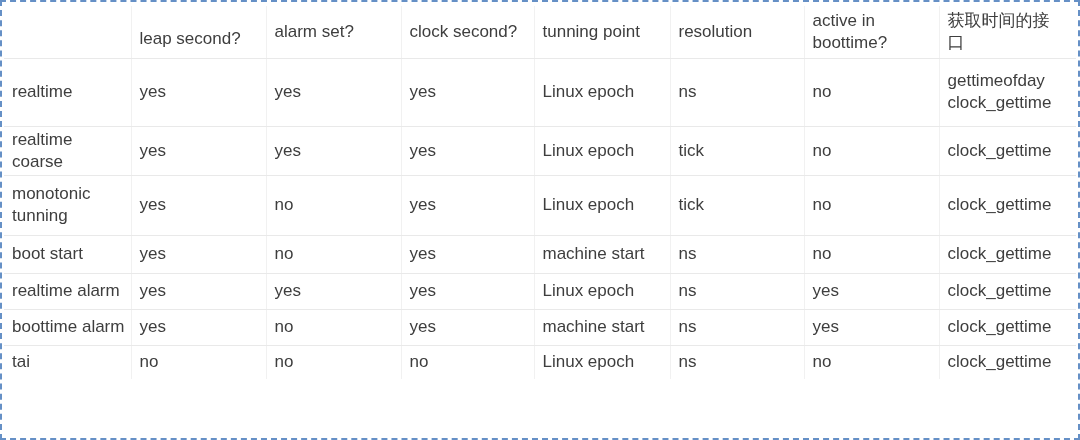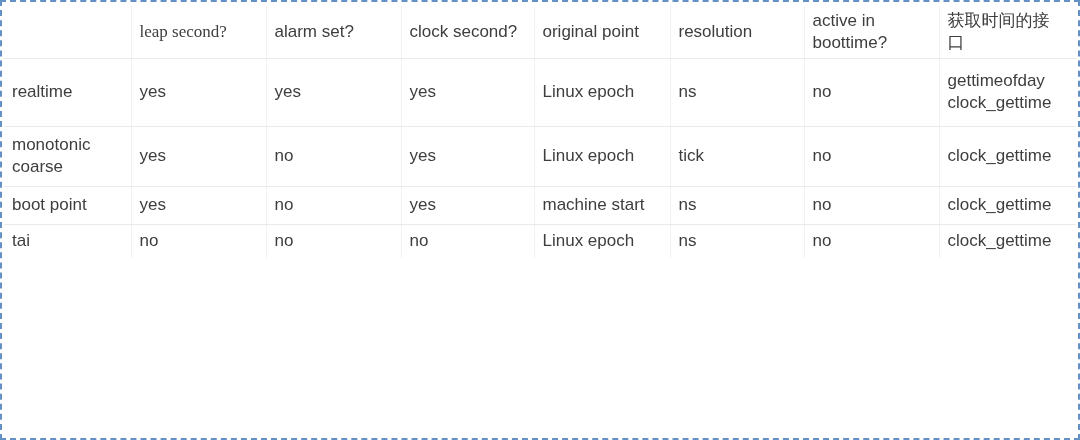--- a/index.html
+++ b/index.html
@@ -39,21 +39,21 @@
     padding: 2px 6px 2px 8px;
     border-left: 1px solid #f1f1f1;
     border-bottom: 1px solid #e9e9e9;
     white-space: pre-line;
     line-height: 1.3;
   }
   th:first-child, td:first-child { border-left: none; }
   tr.last-row th, tr.last-row td { border-bottom: none; }
   tr.header-row { height: 52px; }
   tr.header-row th { vertical-align: middle; }
-  .shift-down { position: relative; top: 0; display: inline-block; font-family: Liberation Serif, serif; }
+  .shift-down { position: relative; top: 7px; display: inline-block; }
   .cjk-wrap { display: inline-block; max-width: 112px; }
   tr.row-realtime        { height: 68px; margin-top: 48px; }
   tr.row-monotonic       { height: 34px; }
   tr.row-monotonic-raw   { height: 36px; }
   tr.row-realtime-coarse { height: 36px; }
   tr.row-monotonic-coarse{ height: 60px; }
   tr.row-boot-time       { height: 38px; }
   tr.row-realtime-alarm  { height: 36px; }
   tr.row-boottime-alarm  { height: 36px; }
   tr.row-tai             { height: 34px; }
@@ -72,64 +72,94 @@
         <col class="c5">
         <col class="c6">
         <col class="c7">
     </colgroup>
     <tbody>
       <tr class="header-row">
         <th></th>
         <th><span class="shift-down">leap second?</span></th>
         <th>alarm set?</th>
         <th>clock second?</th>
-        <th>original point</th>
+        <th>tunning point</th>
         <th>resolution</th>
         <th>active in boottime?</th>
         <th><span class="cjk-wrap">获取时间的接口</span></th>
       </tr>
 
       <tr class="row-realtime">
         <td>realtime</td>
         <td>yes</td>
         <td>yes</td>
         <td>yes</td>
         <td>Linux epoch</td>
         <td>ns</td>
         <td>no</td>
         <td>gettimeofday
 clock_gettime</td>
       </tr>
 
 
 
+      <tr class="row-realtime-coarse">
+        <td>realtime coarse</td>
+        <td>yes</td>
+        <td>yes</td>
+        <td>yes</td>
+        <td>Linux epoch</td>
+        <td>tick</td>
+        <td>no</td>
+        <td>clock_gettime</td>
+      </tr>
 
       <tr class="row-monotonic-coarse">
-        <td>monotonic coarse</td>
+        <td>monotonic tunning</td>
         <td>yes</td>
         <td>no</td>
         <td>yes</td>
         <td>Linux epoch</td>
         <td>tick</td>
         <td>no</td>
         <td>clock_gettime</td>
       </tr>
 
       <tr class="row-boot-time">
-        <td>boot point</td>
+        <td>boot start</td>
         <td>yes</td>
         <td>no</td>
         <td>yes</td>
         <td>machine start</td>
         <td>ns</td>
         <td>no</td>
         <td>clock_gettime</td>
       </tr>
 
+      <tr class="row-realtime-alarm">
+        <td>realtime alarm</td>
+        <td>yes</td>
+        <td>yes</td>
+        <td>yes</td>
+        <td>Linux epoch</td>
+        <td>ns</td>
+        <td>yes</td>
+        <td>clock_gettime</td>
+      </tr>
 
+      <tr class="row-boottime-alarm">
+        <td>boottime alarm</td>
+        <td>yes</td>
+        <td>no</td>
+        <td>yes</td>
+        <td>machine start</td>
+        <td>ns</td>
+        <td>yes</td>
+        <td>clock_gettime</td>
+      </tr>
 
       <tr class="row-tai last-row">
         <td>tai</td>
         <td>no</td>
         <td>no</td>
         <td>no</td>
         <td>Linux epoch</td>
         <td>ns</td>
         <td>no</td>
         <td>clock_gettime</td>

